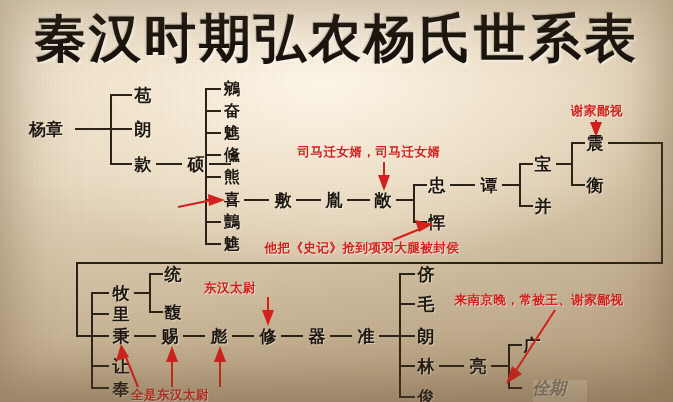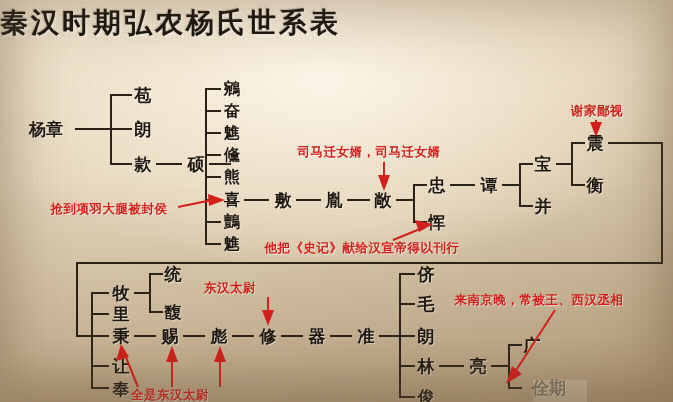--- a/index.html
+++ b/index.html
@@ -21,38 +21,38 @@
     background-image:
       repeating-linear-gradient(0deg, rgba(120,95,65,.045) 0px, rgba(120,95,65,.045) 1px, rgba(0,0,0,0) 1px, rgba(0,0,0,0) 3px),
       repeating-linear-gradient(90deg, rgba(120,95,65,.04) 0px, rgba(120,95,65,.04) 1px, rgba(0,0,0,0) 1px, rgba(0,0,0,0) 4px);
   }
   #vig{
     position:absolute;inset:0;pointer-events:none;
     box-shadow: inset 0 0 60px 18px rgba(110,85,55,.28), inset 0 -20px 40px 0 rgba(90,70,45,.22);
   }
 
   .title{
-    position:absolute;left:0;right:0;top:4px;text-align:left;
+    position:absolute;left:0;right:0;top:4px;text-align:center;
     font-family:"DejaVu Serif","Liberation Serif",serif;
-    font-weight:bold;font-size:28px;letter-spacing:3px;color:#17120c;
+    font-weight:bold;font-size:52px;letter-spacing:3px;color:#17120c;
     text-shadow:2px 2px 2px rgba(255,255,255,.55), -1px -1px 1px rgba(0,0,0,.18);
     white-space:nowrap;
   }
 
   
   .node{
     position:absolute;
     font-family:"DejaVu Serif","Liberation Serif",serif;
     font-weight:bold;font-size:17px;line-height:1;
     color:#1d1710;white-space:nowrap;
     text-shadow:1px 1px 1px rgba(255,255,255,.45);
     transform:translate(-50%,-50%);
   }
   .node.small{font-size:16px;}
-  .node.w2{letter-spacing:0px;}
+  .node.w2{letter-spacing:0px;font-style:italic;}
 
   
   .ln{position:absolute;background:#2c2318;}
   .lnh{height:2px;}
   .lnv{width:2px;}
 
   
   .ann{
     position:absolute;
     font-family:"DejaVu Sans","Liberation Sans",sans-serif;
@@ -209,33 +209,32 @@
   <div class="ln lnh" style="left:439px;top:365px;width:25px;"></div>
   <div class="node" style="left:478px;top:366px;">亮</div>
 
   <div class="ln lnh" style="left:491px;top:365px;width:18px;"></div>
   <div class="ln lnv" style="left:508px;top:344px;height:44px;"></div>
   <div class="ln lnh" style="left:508px;top:344px;width:14px;"></div>
   <div class="ln lnh" style="left:508px;top:387px;width:14px;"></div>
   <div class="node" style="left:532px;top:345px;">广</div>
   <div class="node w2" style="left:549px;top:388px;">佺期</div>
 
-  <div class="ann" style="left:109px;top:209px;">抢到项羽大腿被封侯</div>
   <svg class="arrow" style="left:0;top:0;width:673px;height:402px;">
     <line x1="178" y1="207" x2="212" y2="200"></line>
     <polygon points="225,200 208,194 209,206"></polygon>
   </svg>
 
   <div class="ann" style="left:369px;top:152px;">司马迁女婿，司马迁女婿</div>
   <svg class="arrow" style="left:0;top:0;width:673px;height:402px;">
     <line x1="384" y1="162" x2="384" y2="178"></line>
     <polygon points="384,191 378,175 390,175"></polygon>
   </svg>
 
-  <div class="ann" style="left:362px;top:248px;">他把《史记》献给汉宣帝得以刊行</div>
+  <div class="ann" style="left:362px;top:248px;">他把《史记》抢到项羽大腿被封侯</div>
   <svg class="arrow" style="left:0;top:0;width:673px;height:402px;">
     <line x1="393" y1="240" x2="420" y2="229"></line>
     <polygon points="433,224 415,220 419,232"></polygon>
   </svg>
 
   <div class="ann" style="left:597px;top:111px;">谢家鄙视</div>
   <svg class="arrow" style="left:0;top:0;width:673px;height:402px;">
     <line x1="596" y1="120" x2="596" y2="126"></line>
     <polygon points="596,137 590,122 602,122"></polygon>
   </svg>
@@ -249,21 +248,21 @@
   <div class="ann" style="left:170px;top:395px;text-align:center;">全是东汉太尉</div>
   <svg class="arrow" style="left:0;top:0;width:673px;height:402px;">
     <line x1="138" y1="387" x2="125" y2="355"></line>
     <polygon points="121,344 116,361 129,357"></polygon>
     <line x1="172" y1="387" x2="172" y2="358"></line>
     <polygon points="172,346 166,362 178,362"></polygon>
     <line x1="220" y1="387" x2="220" y2="358"></line>
     <polygon points="220,346 214,362 226,362"></polygon>
   </svg>
 
-  <div class="ann" style="left:539px;top:300px;">来南京晚，常被王、西汉丞相</div>
+  <div class="ann" style="left:539px;top:300px;">来南京晚，常被王、谢家鄙视</div>
   <svg class="arrow" style="left:0;top:0;width:673px;height:402px;">
     <line x1="555" y1="310" x2="515" y2="372"></line>
     <polygon points="506,384 522,374 512,366"></polygon>
   </svg>
 
   <div class="wmbox"></div>
 
   <div id="vig"></div>
 </div>
 

